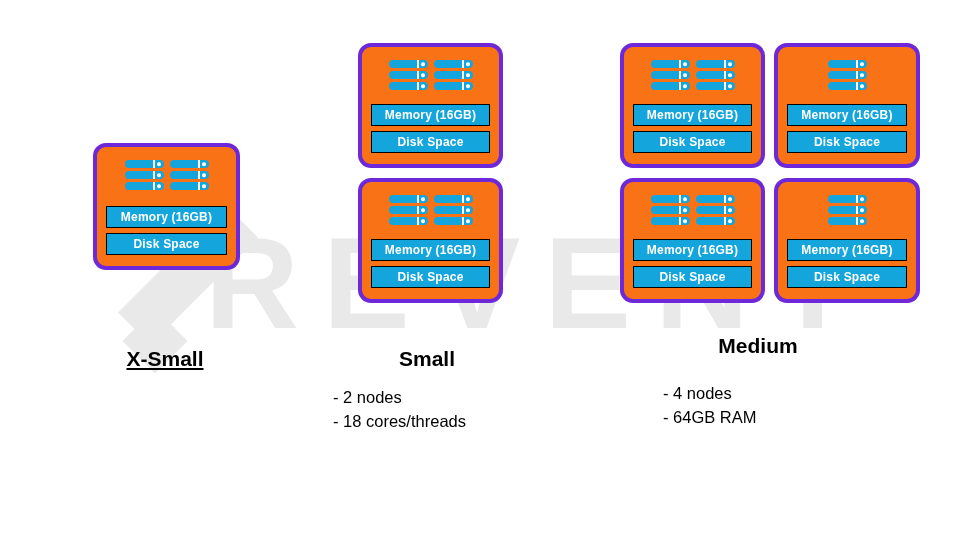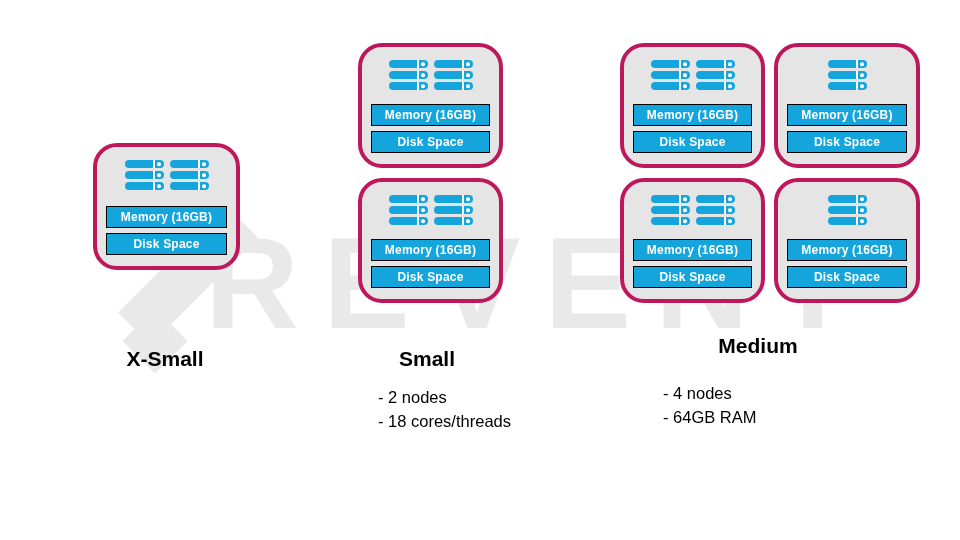--- a/index.html
+++ b/index.html
@@ -19,22 +19,22 @@
     position:absolute;left:112px;top:252px;width:152px;height:46px;
     background:#e9e9e9;transform:rotate(-45deg);
   }
   .wm-diamond{
     position:absolute;left:132px;top:318px;width:46px;height:46px;
     background:#e9e9e9;transform:rotate(45deg);
   }
 
   
   .node{
-    position:absolute;z-index:2;background:#e5e5e5;border:4px solid #be185d;
-    border-radius:24px;box-sizing:border-box;
+    position:absolute;z-index:2;background:#f97316;border:4px solid #6d28d9;
+    border-radius:13px;box-sizing:border-box;
     display:flex;flex-direction:column;align-items:center;
     padding:13px 9px 11px 9px;
   }
   .stacks{display:flex;gap:6px;justify-content:center;}
   .stack{display:flex;flex-direction:column;gap:3px;}
   .srvbar{width:39px;height:8px;background:var(--accent,#14a5dc);border-radius:4px;position:relative;}
   .srvbar::before{content:"";position:absolute;right:9px;top:0;width:2px;height:100%;background:#fff;}
   .srvbar::after{content:"";position:absolute;right:3px;top:50%;transform:translateY(-50%);
     width:3.5px;height:3.5px;border-radius:50%;background:#fff;}
   .spacer{flex:1;}
@@ -57,26 +57,26 @@
 
   
   #node-xsmall   {left:93px; top:143px;width:147px;height:127px;}
   #node-small-1  {left:358px;top:43px; width:145px;height:125px;}
   #node-small-2  {left:358px;top:178px;width:145px;height:125px;}
   #node-medium-1 {left:620px;top:43px; width:145px;height:125px;}
   #node-medium-2 {left:774px;top:43px; width:146px;height:125px;}
   #node-medium-3 {left:620px;top:178px;width:145px;height:125px;}
   #node-medium-4 {left:774px;top:178px;width:146px;height:125px;}
 
-  #title-xsmall{left:165px;top:347px;}
+  #title-xsmall{left:165px;top:347px;text-decoration:underline;}
   #title-small {left:427px;top:347px;}
   #title-medium{left:758px;top:334px;}
 
   #specs-xsmall{left:67px; top:386px;}
-  #specs-small {left:333px;top:385px;margin-left:45px;}
+  #specs-small {left:333px;top:385px;}
   #specs-medium{left:663px;top:381px;}
 </style>
 </head>
 <body>
 
 <div class="canvas">
 
   <div class="watermark">
     <div class="wm-band" style="color: rgb(233, 233, 233); background: rgb(233, 233, 233);"></div>
     <div class="wm-diamond" style="color: rgb(233, 233, 233); background: rgb(233, 233, 233);"></div>

